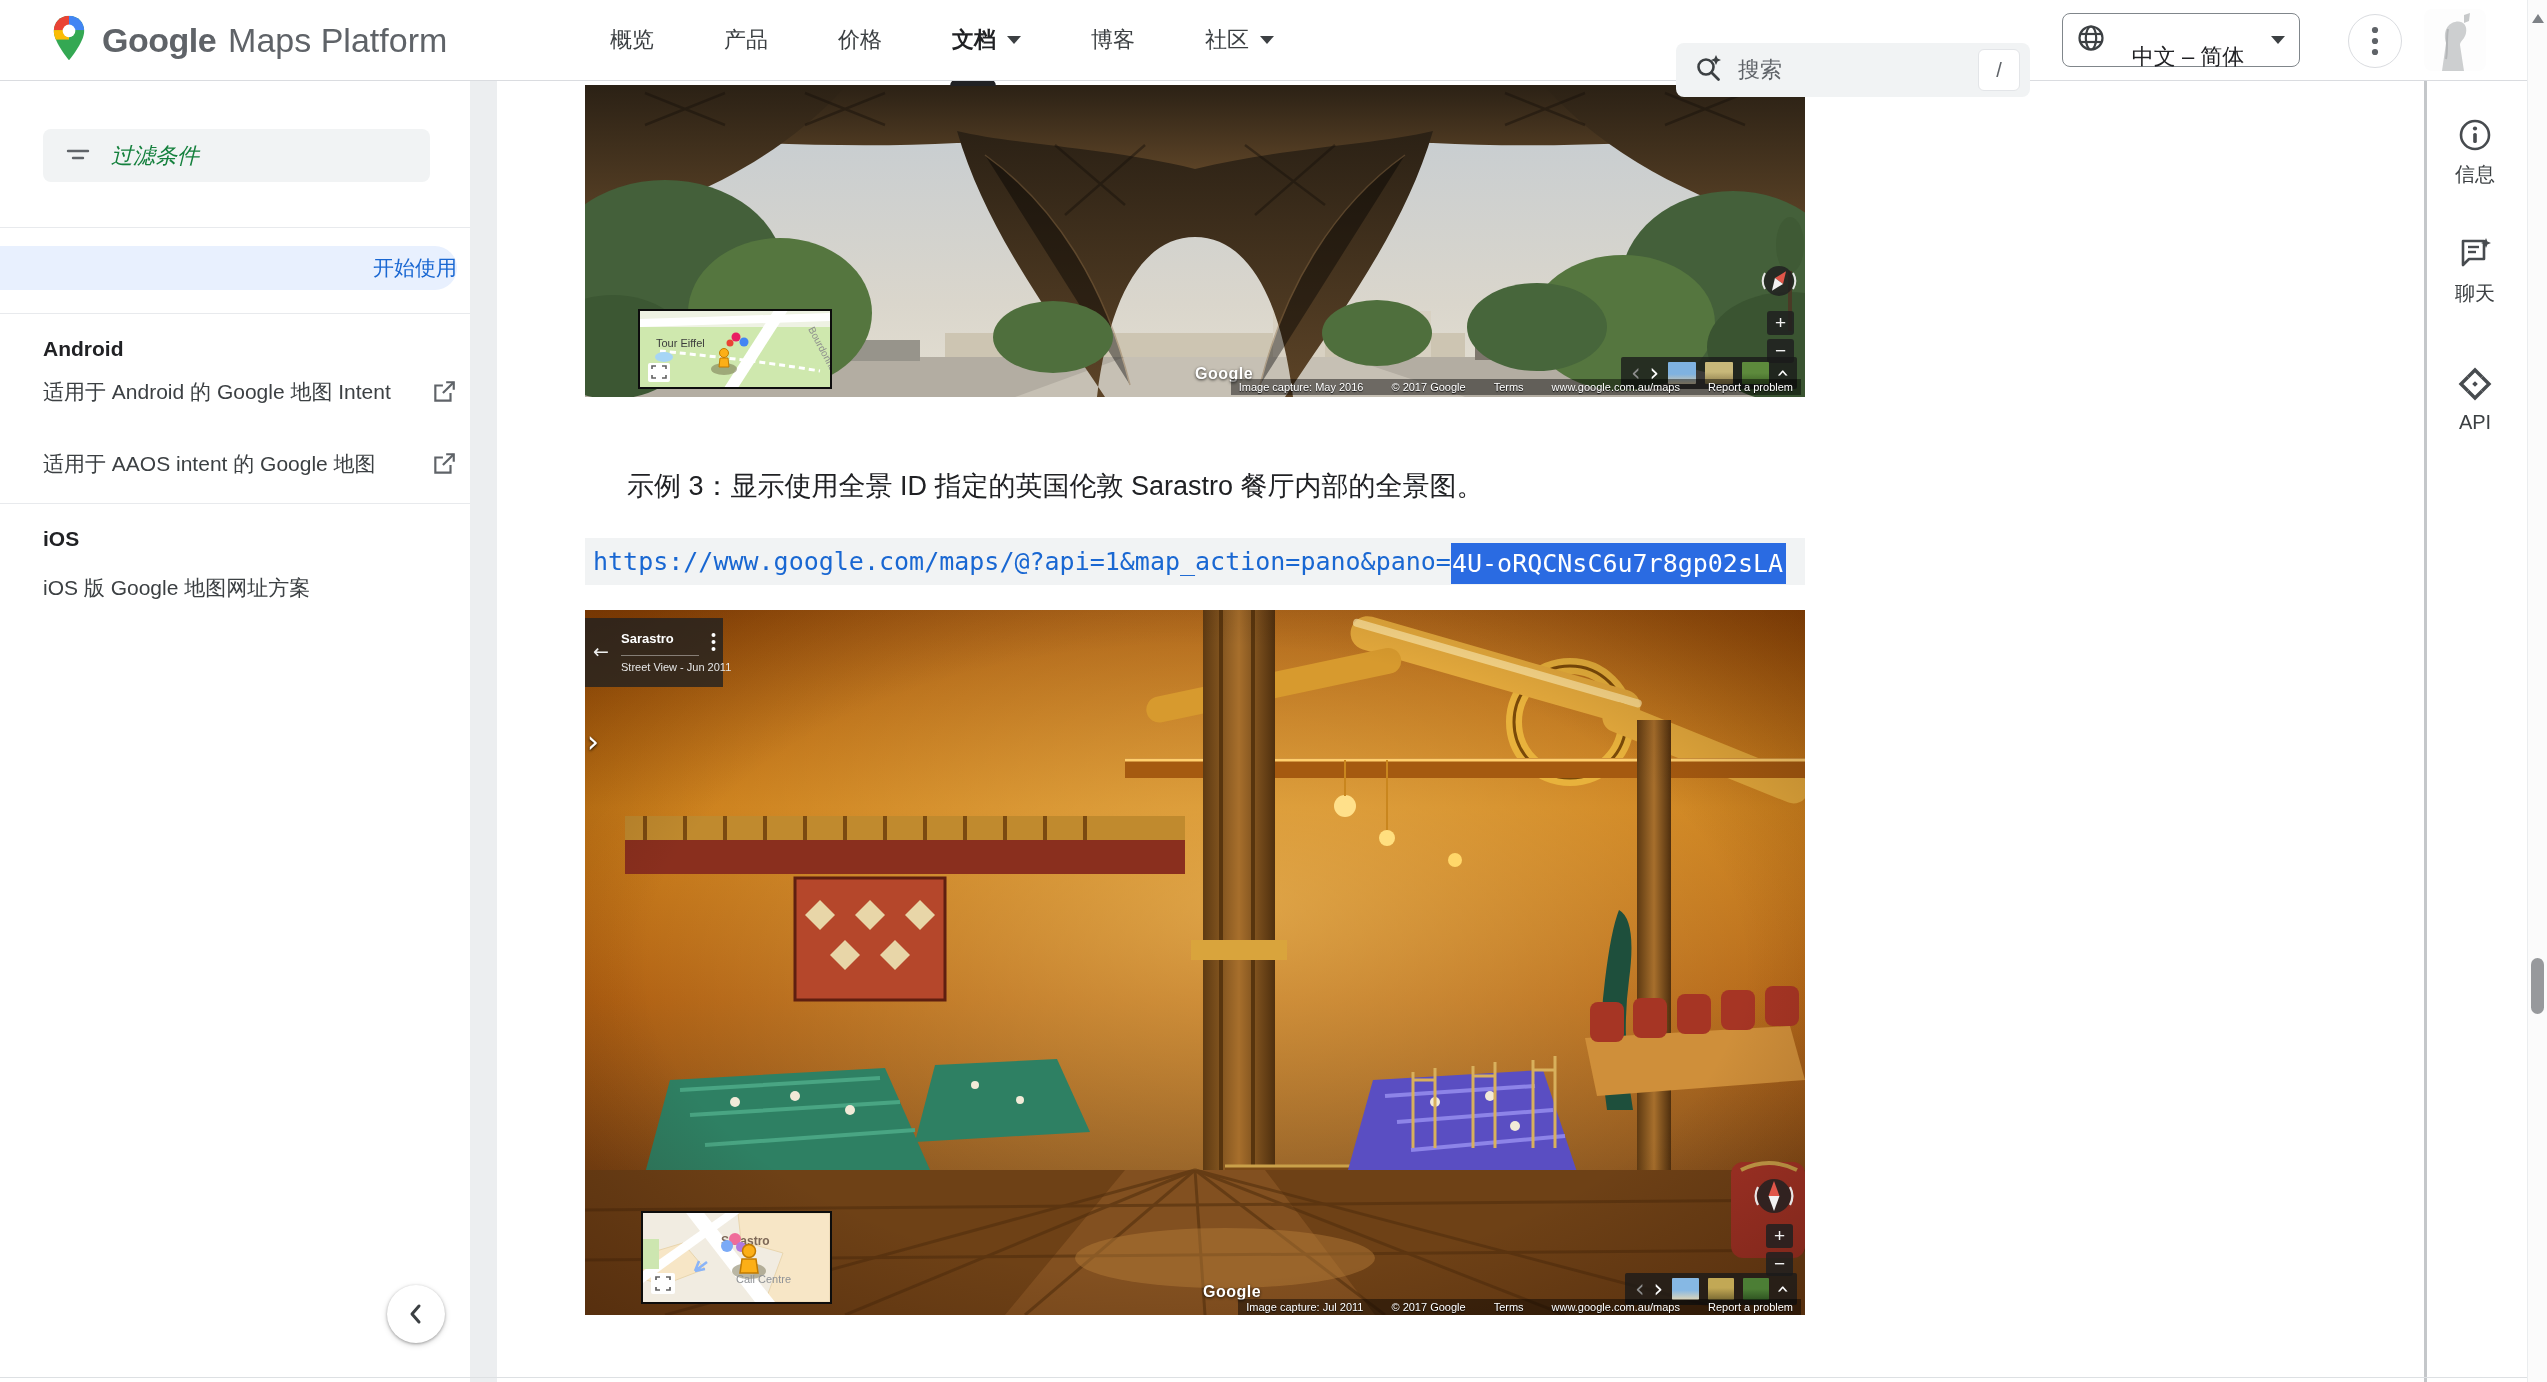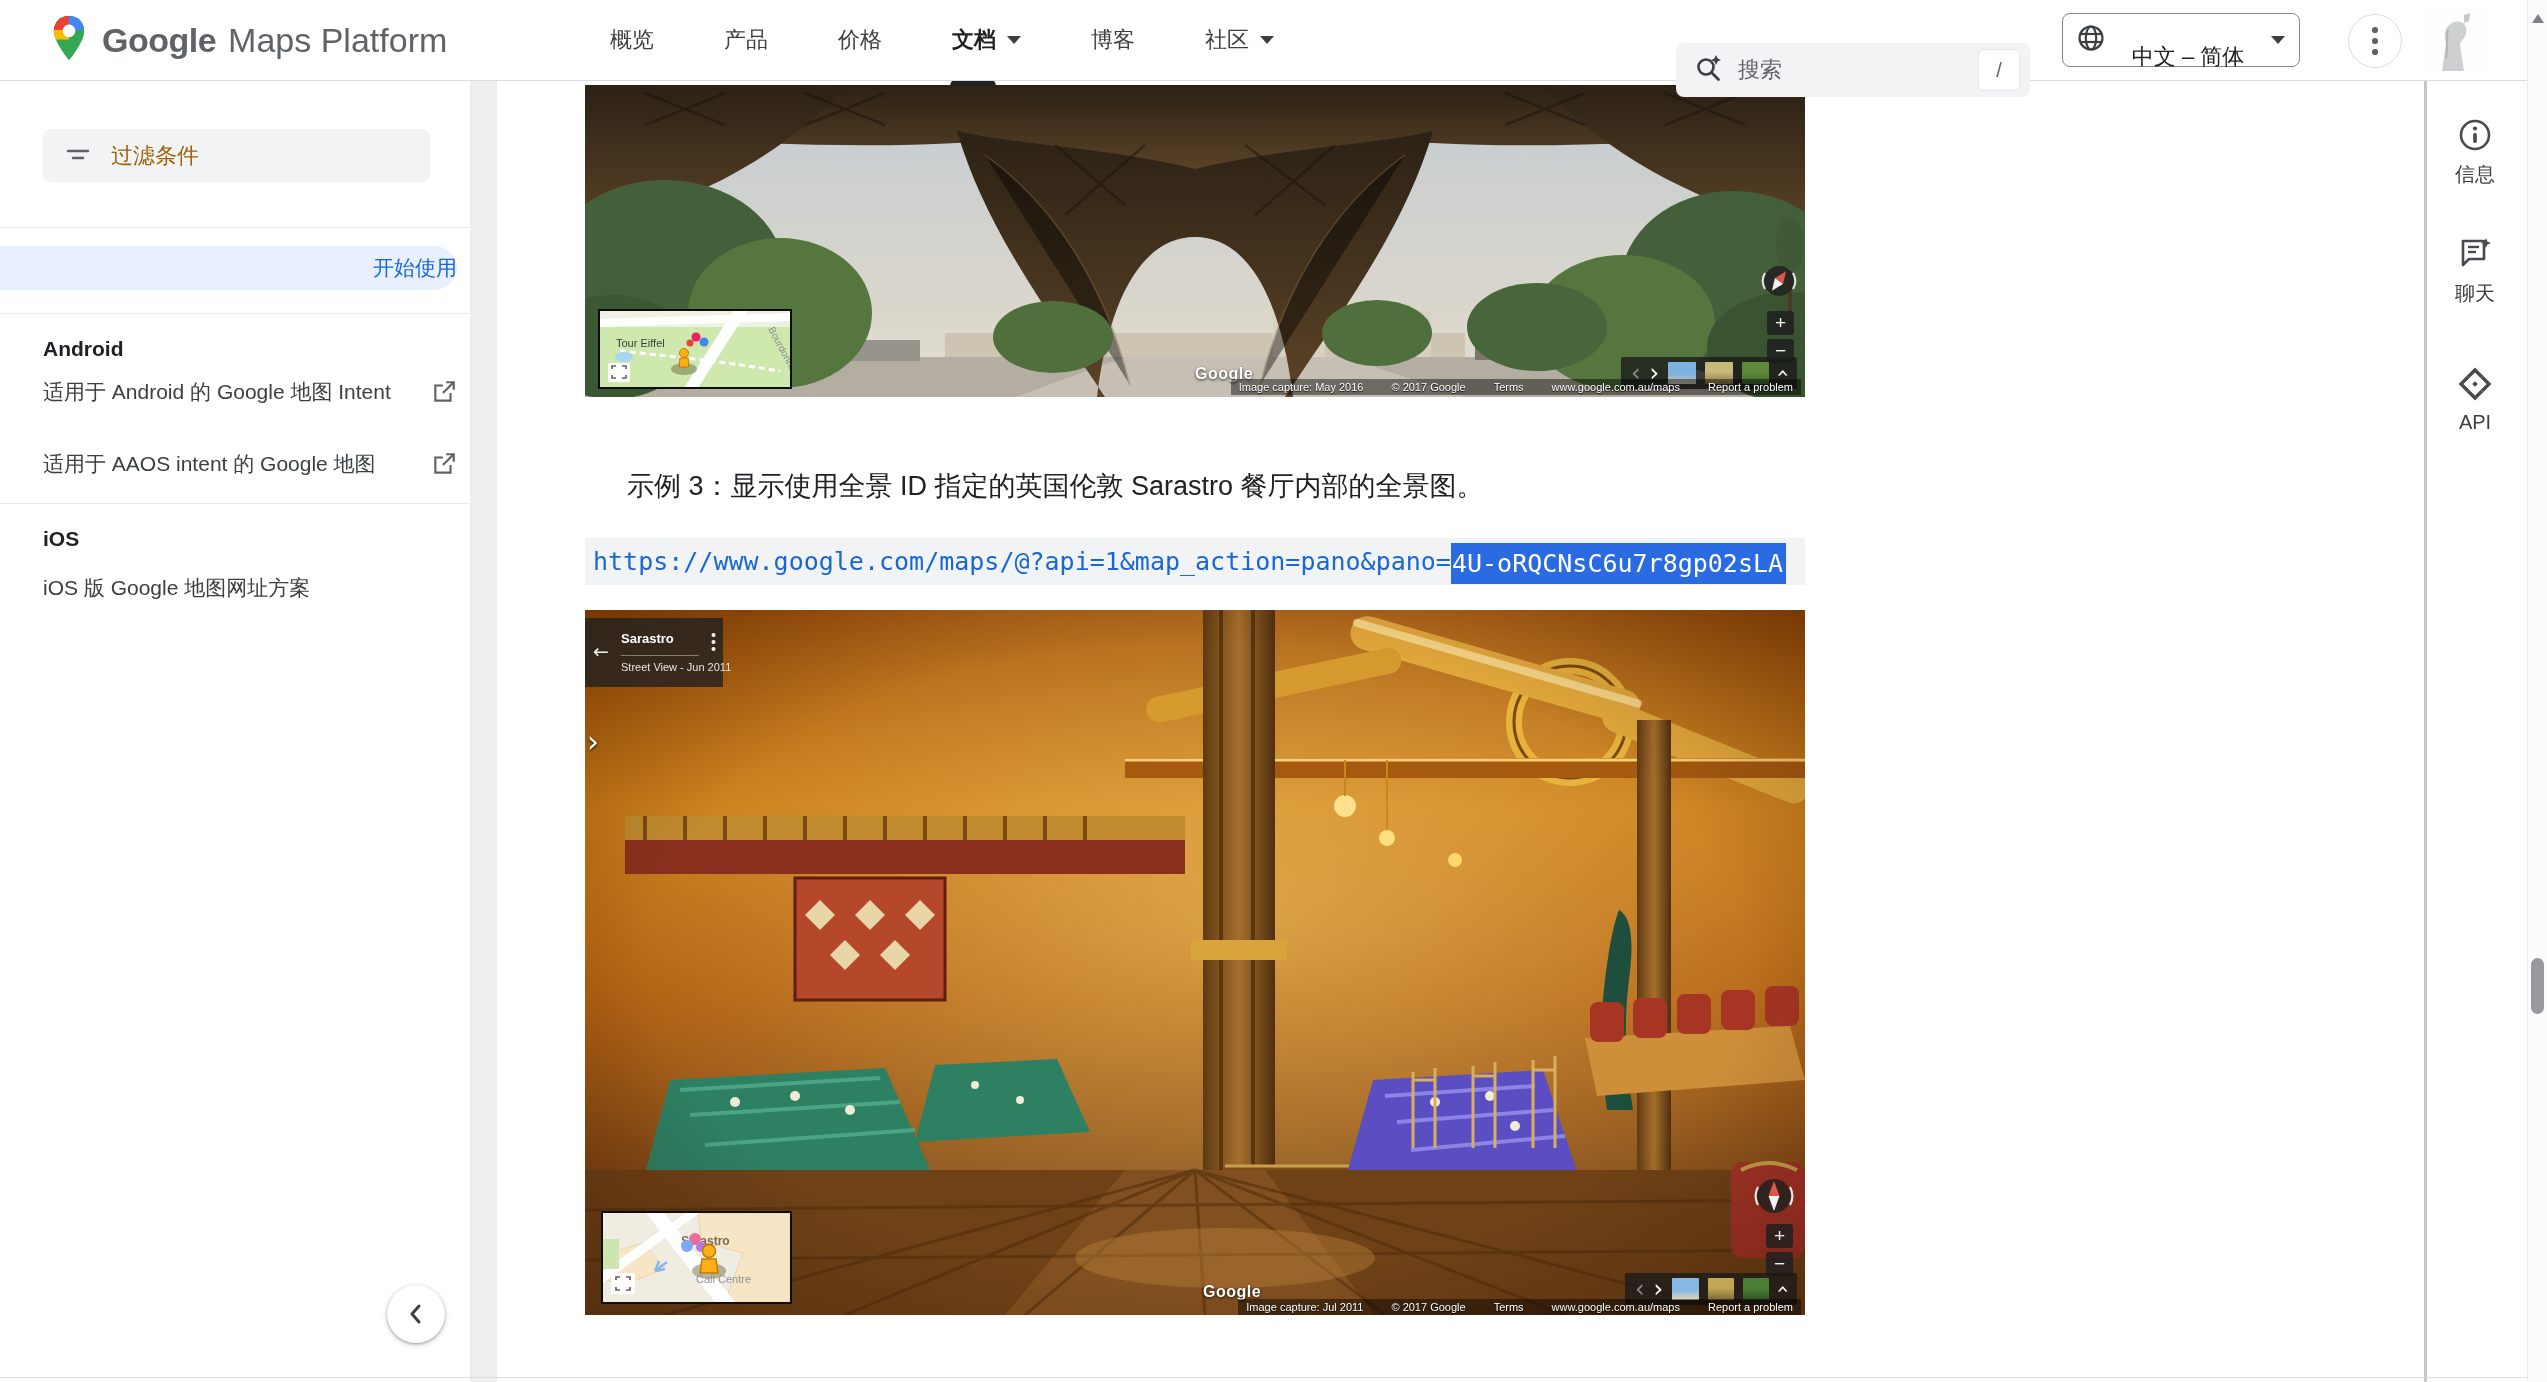--- a/index.html
+++ b/index.html
@@ -28,21 +28,21 @@
   .lang-label{font-size:22px;color:#202124;flex:1;text-align:center;margin-top:33px;}
   .more{position:absolute;left:2348px;top:14px;width:52px;height:52px;border:1px solid #dadce0;border-radius:50%;
         display:flex;align-items:center;justify-content:center;cursor:pointer;}
   .avatar{position:absolute;left:2424px;top:9px;width:62px;height:62px;border-radius:8px;overflow:hidden;cursor:pointer;background:#fff;}
 
   
   .sb{position:absolute;top:80px;left:0;width:505px;height:1302px;background:#fff;}
   .sb-scroll{position:absolute;top:0;left:470px;width:27px;height:1302px;background:#eceef0;}
   .filter{position:absolute;left:43px;top:49px;width:387px;height:53px;background:#f1f3f4;border-radius:8px;
           display:flex;align-items:center;gap:20px;padding-left:22px;box-sizing:border-box;cursor:text;}
-  .filter-ph{font-size:22px;color:#a16207;}
+  .filter-ph{font-size:22px;color:#15803d;font-style:italic;}
   .sb-div{position:absolute;left:0;width:470px;height:1px;background:#e8eaed;}
   .pill{position:absolute;left:0;top:166px;width:457px;height:44px;background:#e8f0fe;border-radius:0 22px 22px 0;
         display:flex;align-items:center;cursor:pointer;justify-content:flex-end;}
   .pill span{margin-left:43px;font-size:21px;font-weight:500;color:#1967d2;}
   .sb-h{position:absolute;left:43px;font-size:21px;font-weight:700;color:#202124;}
   .sb-item{position:absolute;left:43px;width:414px;display:flex;justify-content:space-between;gap:10px;cursor:pointer;}
   .sb-item .txt{font-size:21px;color:#3c4043;line-height:31px;max-width:350px;}
   .fab{position:absolute;left:387px;top:1205px;width:58px;height:58px;border-radius:50%;background:#fff;
        box-shadow:0 1px 3px rgba(0,0,0,.3),0 2px 6px rgba(0,0,0,.15);display:flex;align-items:center;justify-content:center;cursor:pointer;}
 
@@ -63,21 +63,21 @@
   .sv{position:absolute;left:0;width:1220px;overflow:hidden;cursor:grab;background:#222;}
   .sv svg.scene{position:absolute;inset:0;width:100%;height:100%;}
   .example{position:absolute;left:0;top:468px;font-size:27px;color:#202124;margin-left:42px;}
   .codeline{position:absolute;left:0;top:538px;width:1220px;height:47px;background:#f1f3f4;
             font-family:"DejaVu Sans Mono","Liberation Mono",monospace;font-size:25px;line-height:47px;
             white-space:nowrap;padding-left:8px;box-sizing:border-box;cursor:text;}
   .code-pre{color:#1967d2;}
   .code-sel{display:inline-block;height:41px;line-height:41px;vertical-align:middle;background:#2a6be2;color:#fff;padding:0 3px 0 1px;}
 
   
-  .minimap{position:absolute;border:2px solid #0d0d0d;box-sizing:content-box;cursor:pointer;background:#14b8a6;}
+  .minimap{position:absolute;border:2px solid #0d0d0d;box-sizing:content-box;cursor:pointer;background:#14b8a6;margin-left:40px;}
   .wm{position:absolute;font-size:16px;font-weight:700;color:#fff;text-shadow:0 1px 3px rgba(0,0,0,.8);letter-spacing:.5px;}
   .attr{position:absolute;right:4px;display:flex;gap:28px;align-items:center;background:rgba(0,0,0,.45);
         padding:2px 8px;font-size:11px;color:#fff;white-space:nowrap;}
   .attr span{text-shadow:0 1px 1px rgba(0,0,0,.9);}
   .compass{position:absolute;}
   .zbtn{position:absolute;width:27px;height:24px;background:rgba(32,32,32,.85);border-radius:3px;color:#f1f1f1;
         font-size:19px;line-height:23px;text-align:center;cursor:pointer;}
   .thumbs{position:absolute;height:32px;background:rgba(25,25,25,.78);border-radius:2px;display:flex;align-items:center;gap:9px;padding:0 10px;}
   .tchev{font-size:24px;line-height:30px;color:#fff;cursor:pointer;font-family:"DejaVu Sans",sans-serif;}
   .tchev.dim{color:#8d8d8d;}

